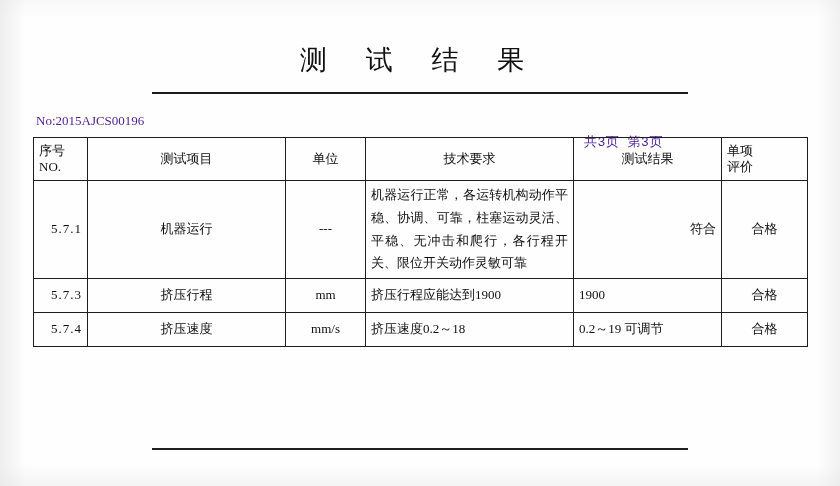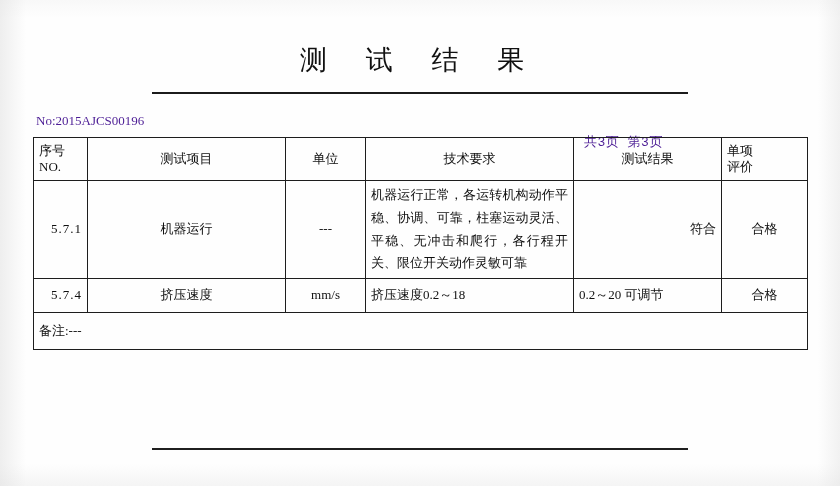--- a/index.html
+++ b/index.html
@@ -192,27 +192,32 @@
         <td class="seq">5.7.1</td>
         <td class="l item-cell">机器运行</td>
         <td class="c">---</td>
         <td class="req-cell">
           <span class="req-multiline">机器运行正常，各运转机构动作平稳、协调、可靠，柱塞运动灵活、平稳、无冲击和爬行，各行程开关、限位开关动作灵敏可靠</span>
         </td>
         <td class="res-cell res-center">符合</td>
         <td class="c">合格</td>
       </tr>
       <tr style="height:34px;">
+        <td class="seq">5.7.3</td>
+        <td class="l item-cell">挤压行程</td>
+        <td class="c">mm</td>
+        <td class="req-cell">挤压行程应能达到1900</td>
+        <td class="res-cell">1900</td>
+        <td class="c">合格</td>
+      </tr>
+      <tr style="height:34px;">
         <td class="seq">5.7.4</td>
         <td class="l item-cell">挤压速度</td>
         <td class="c">mm/s</td>
         <td class="req-cell">挤压速度0.2～18</td>
-        <td class="res-cell">0.2～20  可调节</td>
+        <td class="res-cell">0.2～19  可调节</td>
         <td class="c">合格</td>
-      </tr>
-      <tr>
-        <td class="remark-cell" colspan="6">备注:---</td>
       </tr>
     </tbody>
   </table>
 
   <div class="bottom-rule"></div>
 </div>
 
 </body></html>

